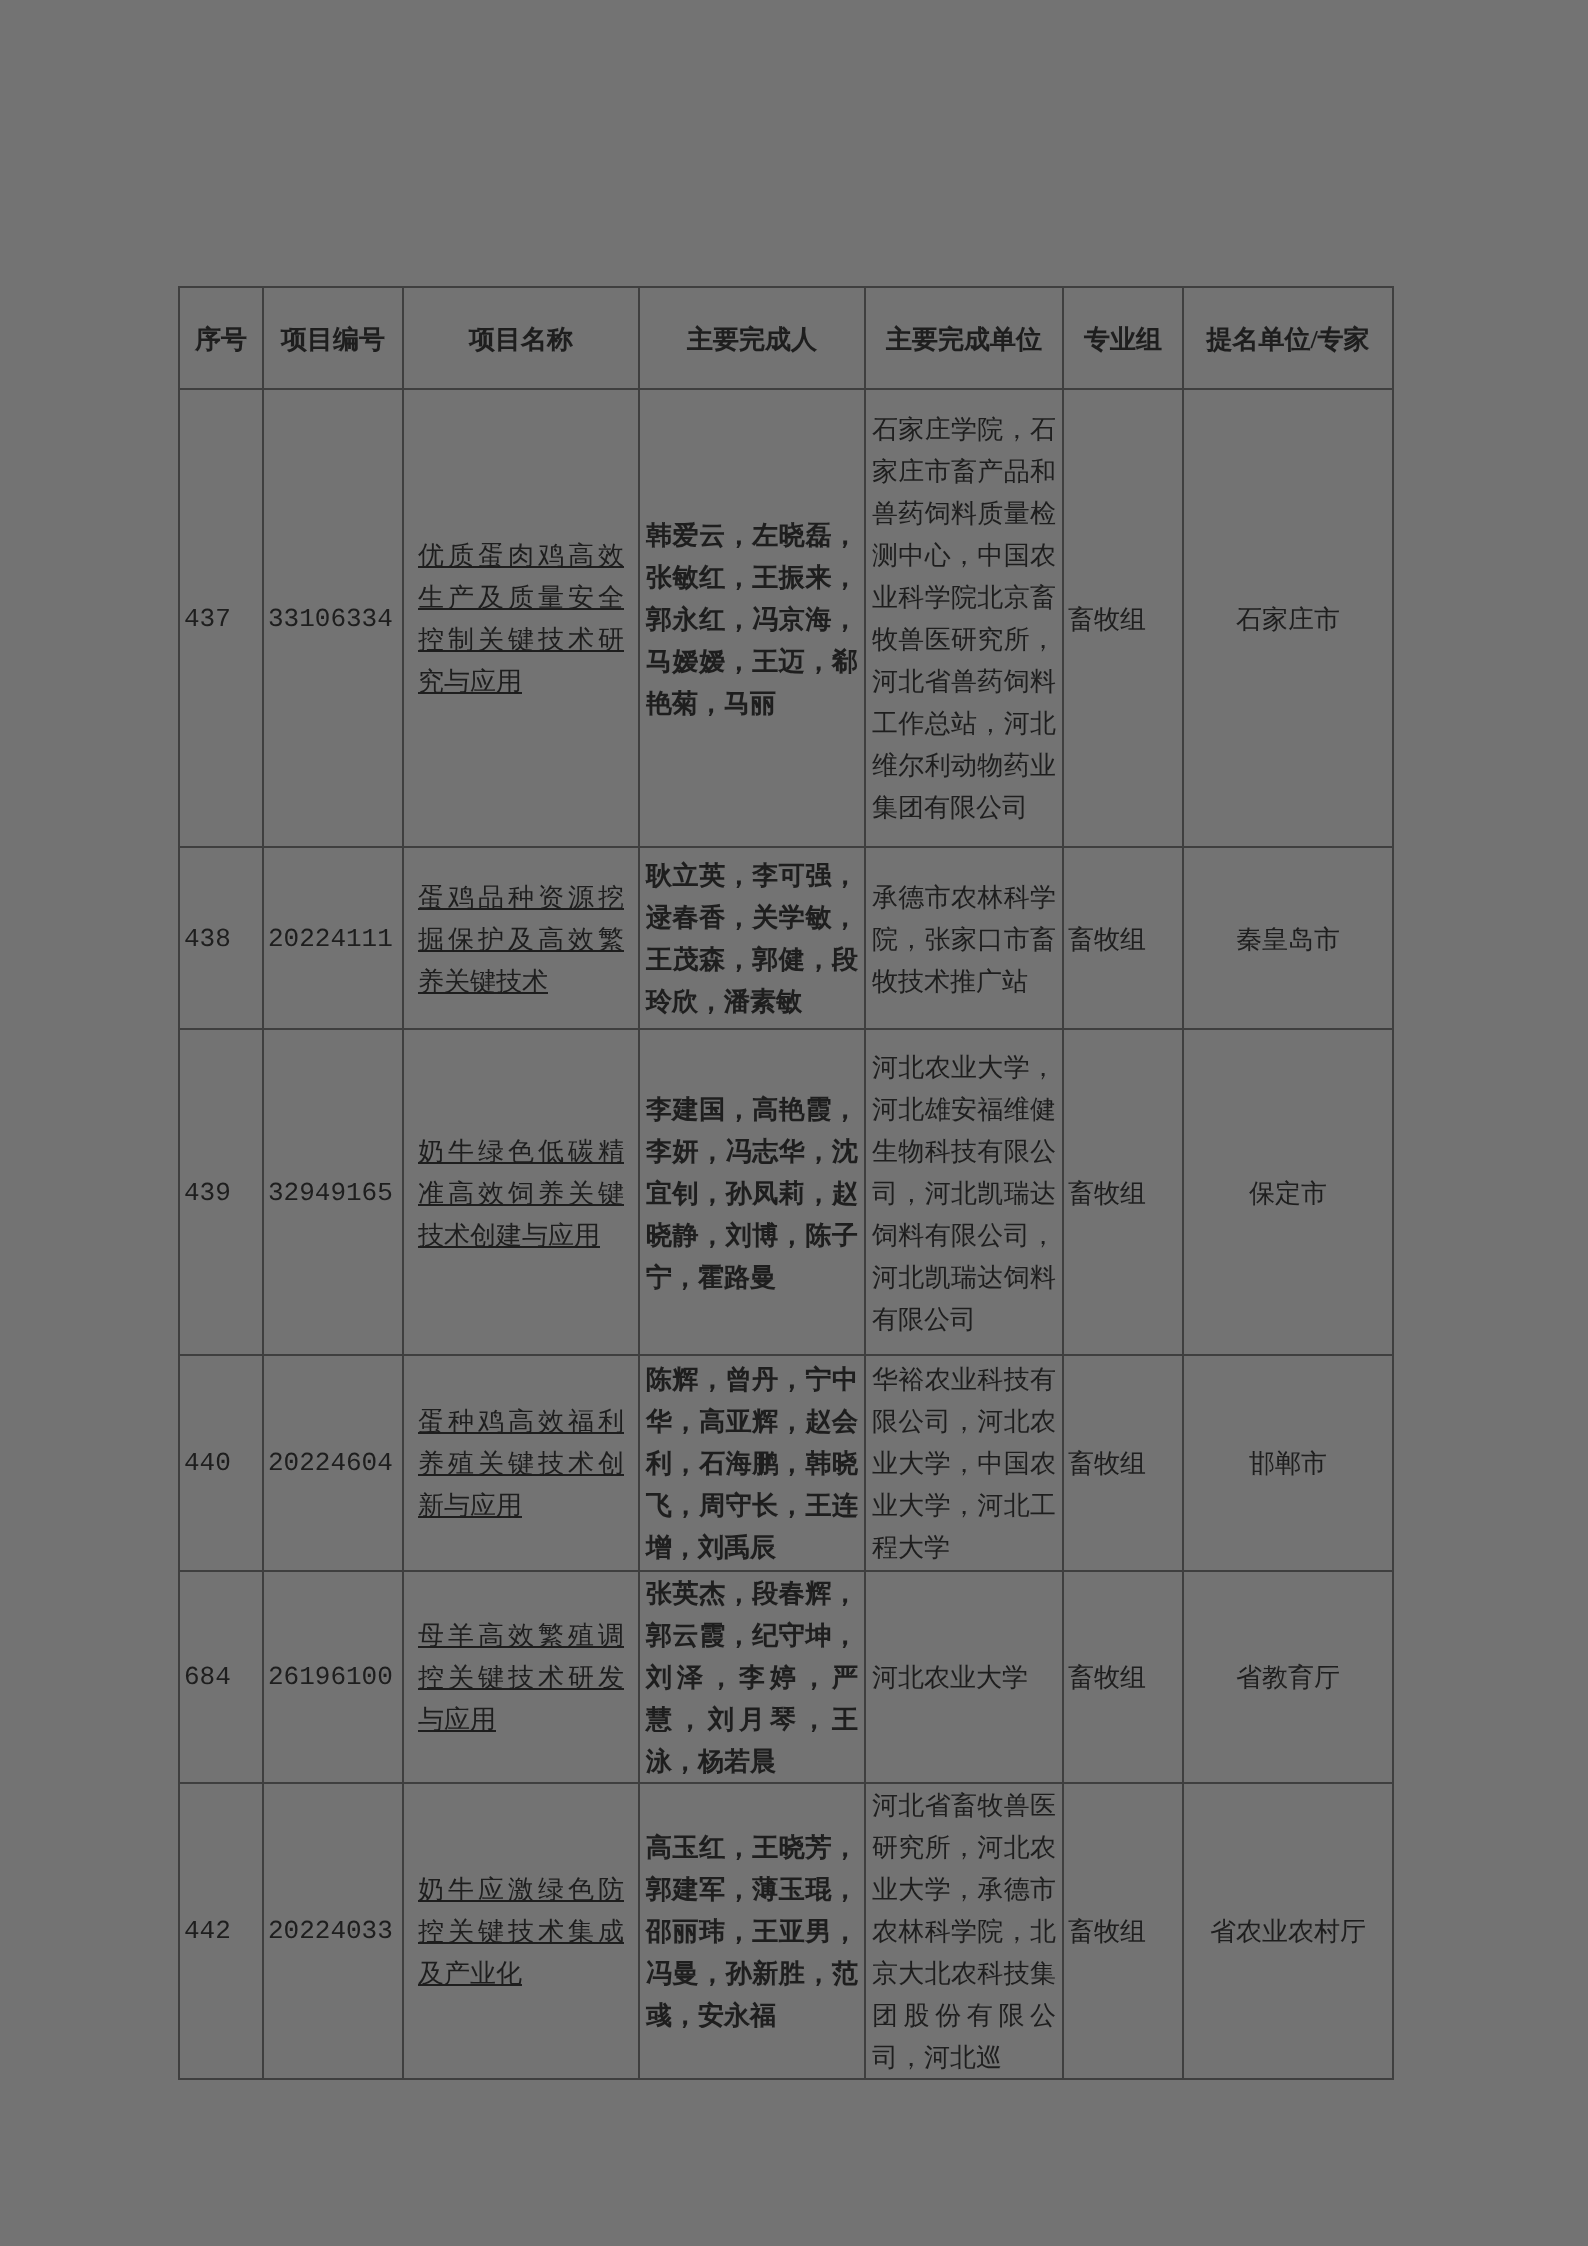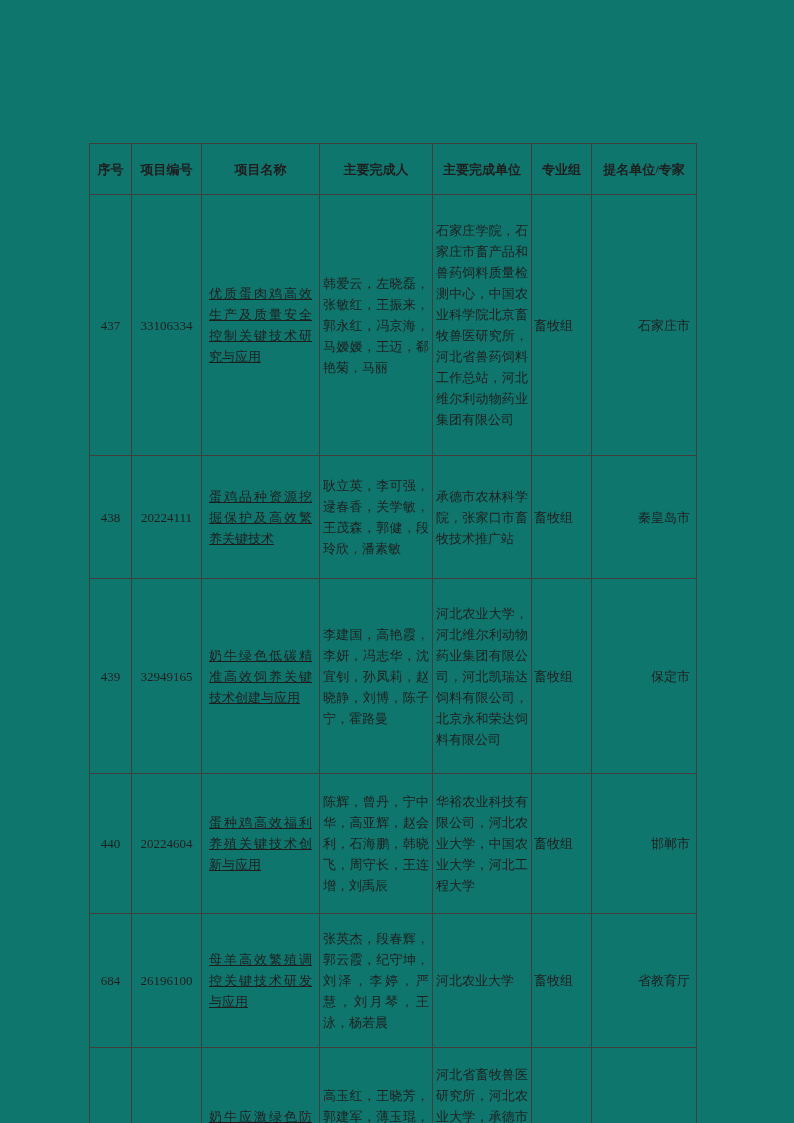--- a/index.html
+++ b/index.html
@@ -4,21 +4,21 @@
 <style>
   html, body {
     margin: 0;
     padding: 0;
     background: #ffffff;
   }
   .sheet {
     position: relative;
     width: 794px;
     height: 1123px;
-    background: #0f766e;
+    background: #737373;
     overflow: hidden;
     font-family: "Liberation Serif", "DejaVu Serif", serif;
     color: #1e1e1e;
   }
   table.projects {
     position: absolute;
     left: 89px;
     top: 143px;
     width: 607px;
     border-collapse: collapse;
@@ -32,26 +32,26 @@
     word-break: break-all;
     overflow-wrap: break-word;
   }
   .projects th {
     font-weight: bold;
     text-align: center;
     height: 50px;
     padding: 0 2px;
     line-height: 17px;
   }
-  td.c-center { text-align: center; padding: 0 2px; }
+  td.c-center { text-align: left; padding: 0 2px; font-family: Liberation Mono, monospace; }
   td.c-name   { text-align: justify; padding: 0 7px; text-decoration: underline; }
-  td.c-people { text-align: justify; padding: 0 3px; }
-  td.c-units  { text-align: justify; padding: 16px 3px; }
+  td.c-people { text-align: justify; padding: 0 3px; font-weight: bold; }
+  td.c-units  { text-align: justify; padding: 0 3px; }
   td.c-group  { text-align: left; padding: 0 2px; }
-  td.c-nom    { text-align: right; padding: 0 6px; }
+  td.c-nom    { text-align: center; padding: 0 6px; }
   tr.r0 td { height: 228px; }
   tr.r1 td { height: 90px; }
   tr.r2 td { height: 162px; }
   tr.r3 td { height: 107px; }
   tr.r4 td { height: 101px; }
   tr.r5 td { height: 140px; }
 </style>
 </head>
 <body>
 
@@ -94,21 +94,21 @@
         <td class="c-people">耿立英，李可强，逯春香，关学敏，王茂森，郭健，段玲欣，潘素敏</td>
         <td class="c-units">承德市农林科学院，张家口市畜牧技术推广站</td>
         <td class="c-group">畜牧组</td>
         <td class="c-nom">秦皇岛市</td>
       </tr>
       <tr class="r2">
         <td class="c-center">439</td>
         <td class="c-center">32949165</td>
         <td class="c-name">奶牛绿色低碳精准高效饲养关键技术创建与应用</td>
         <td class="c-people">李建国，高艳霞，李妍，冯志华，沈宜钊，孙凤莉，赵晓静，刘博，陈子宁，霍路曼</td>
-        <td class="c-units">河北农业大学，河北维尔利动物药业集团有限公司，河北凯瑞达饲料有限公司，北京永和荣达饲料有限公司</td>
+        <td class="c-units">河北农业大学，河北雄安福维健生物科技有限公司，河北凯瑞达饲料有限公司，河北凯瑞达饲料有限公司</td>
         <td class="c-group">畜牧组</td>
         <td class="c-nom">保定市</td>
       </tr>
       <tr class="r3">
         <td class="c-center">440</td>
         <td class="c-center">20224604</td>
         <td class="c-name">蛋种鸡高效福利养殖关键技术创新与应用</td>
         <td class="c-people">陈辉，曾丹，宁中华，高亚辉，赵会利，石海鹏，韩晓飞，周守长，王连增，刘禹辰</td>
         <td class="c-units">华裕农业科技有限公司，河北农业大学，中国农业大学，河北工程大学</td>
         <td class="c-group">畜牧组</td>

